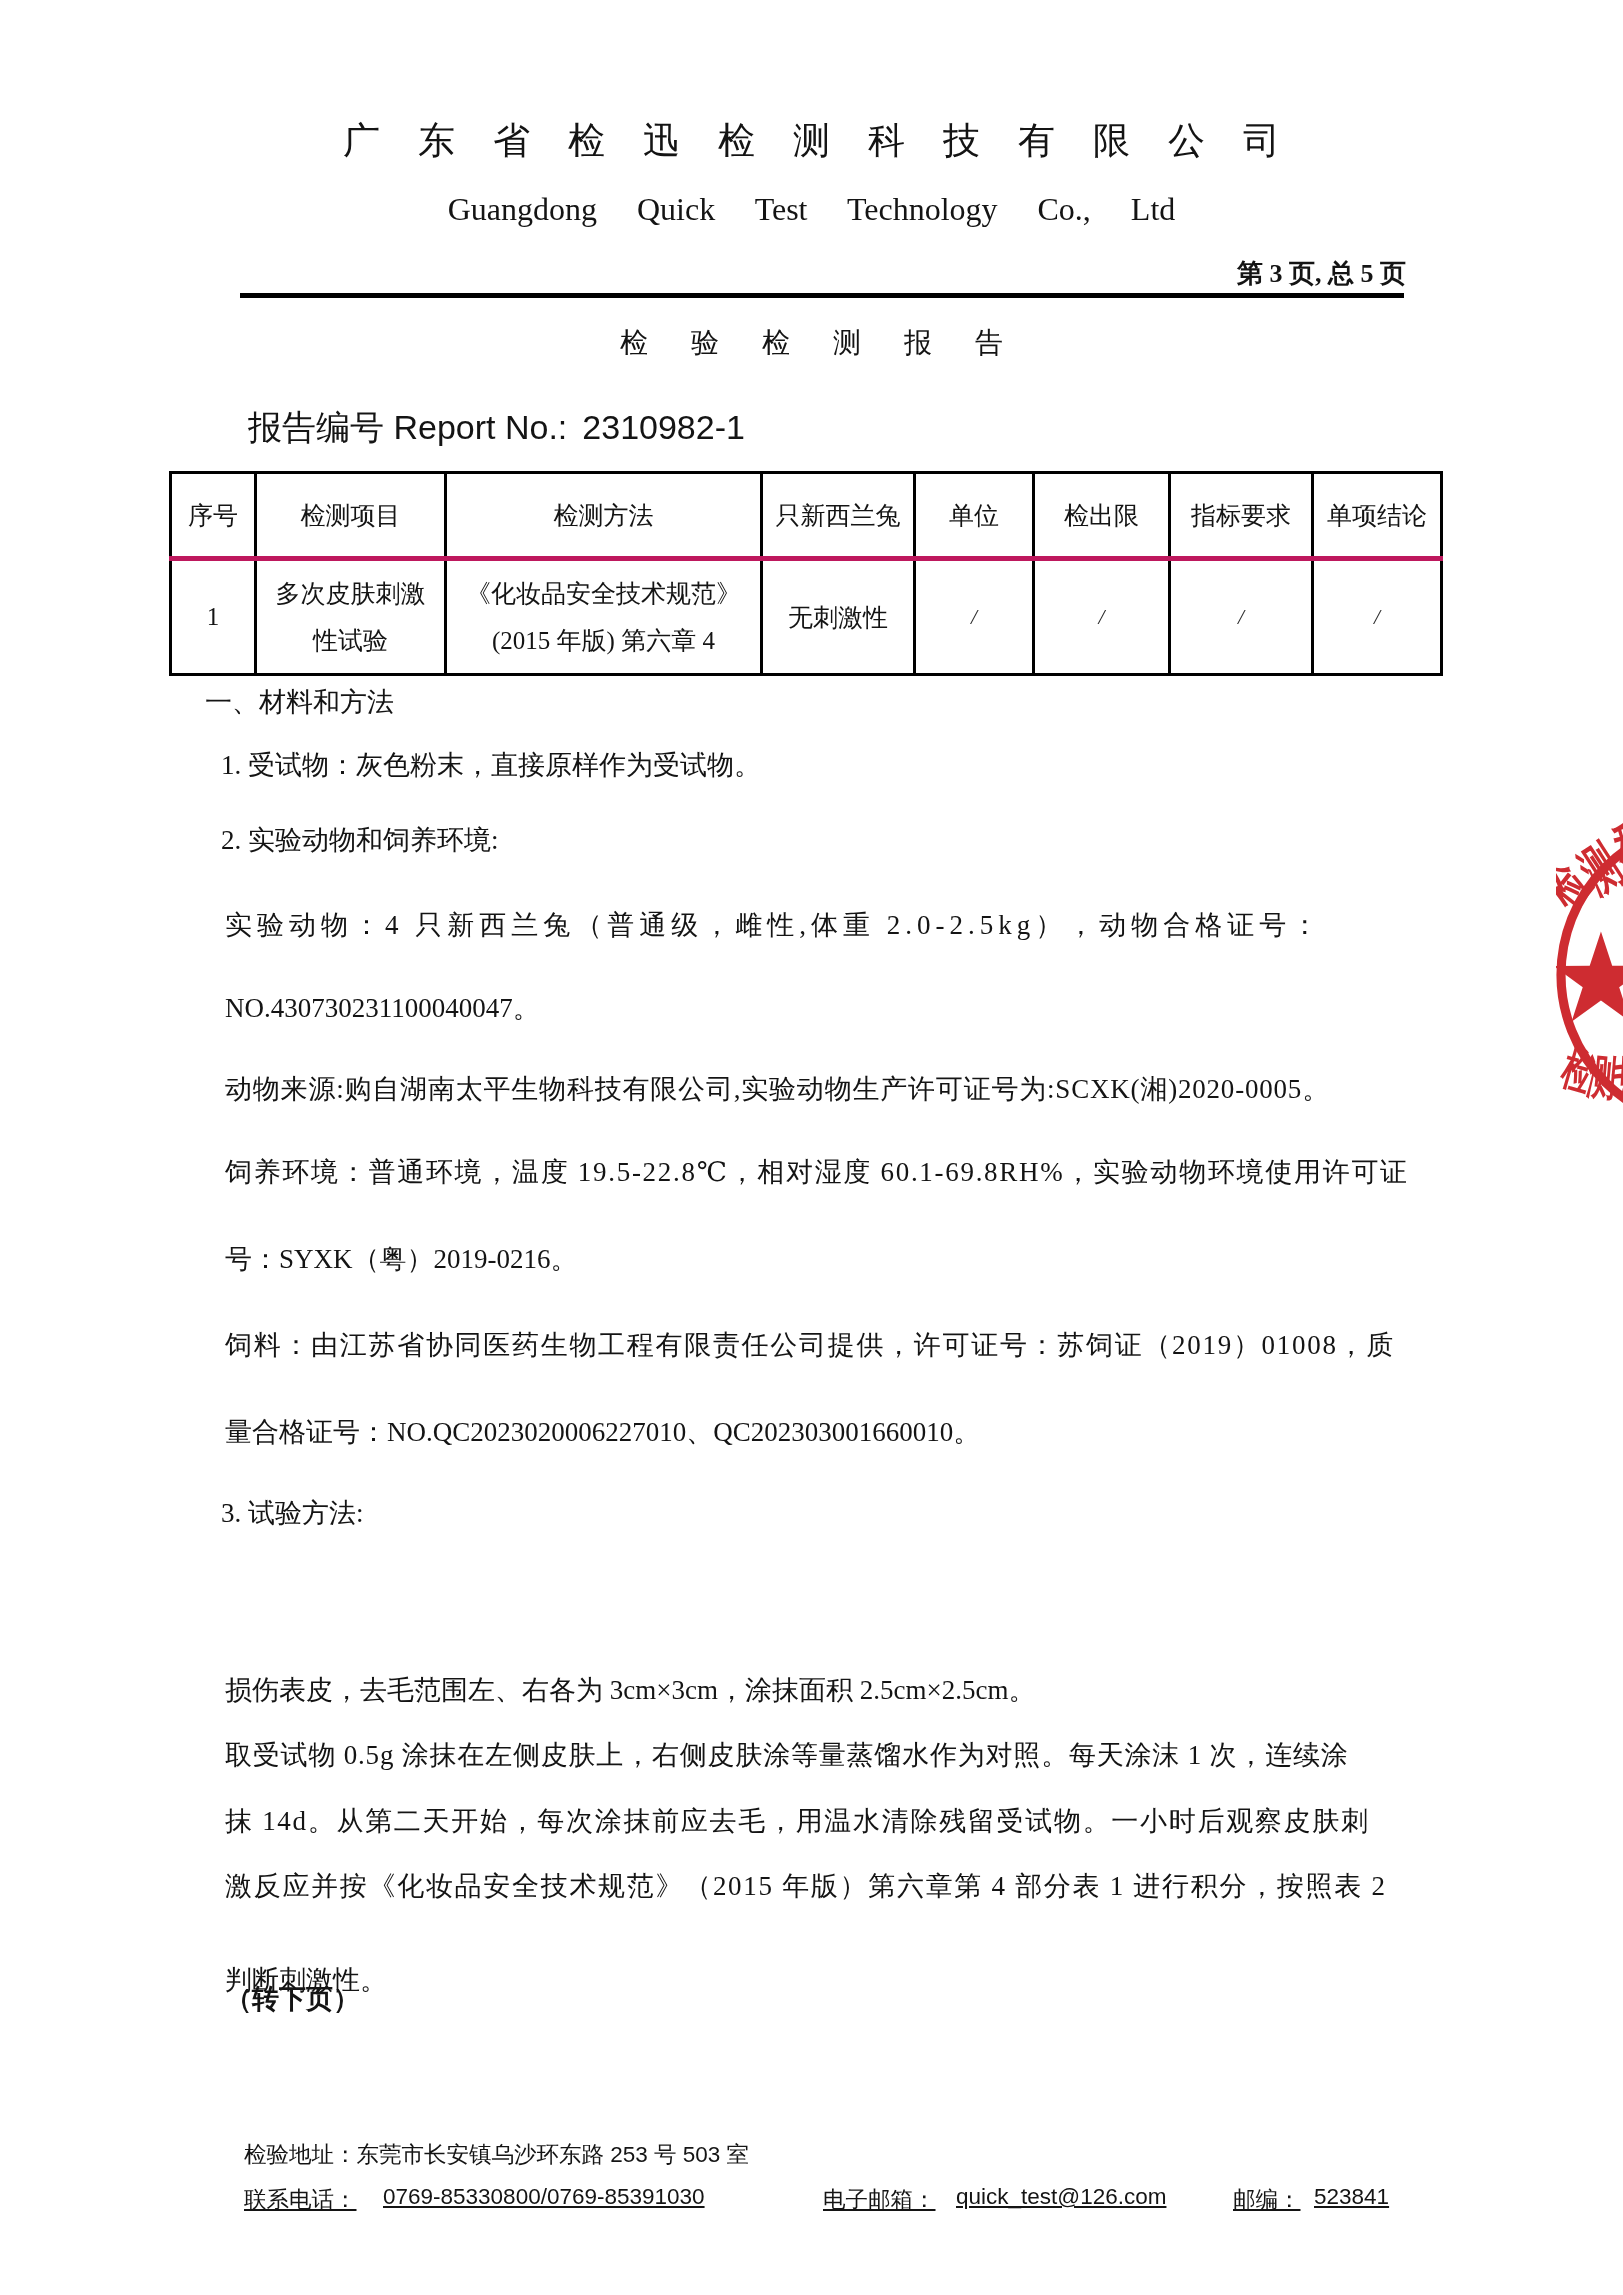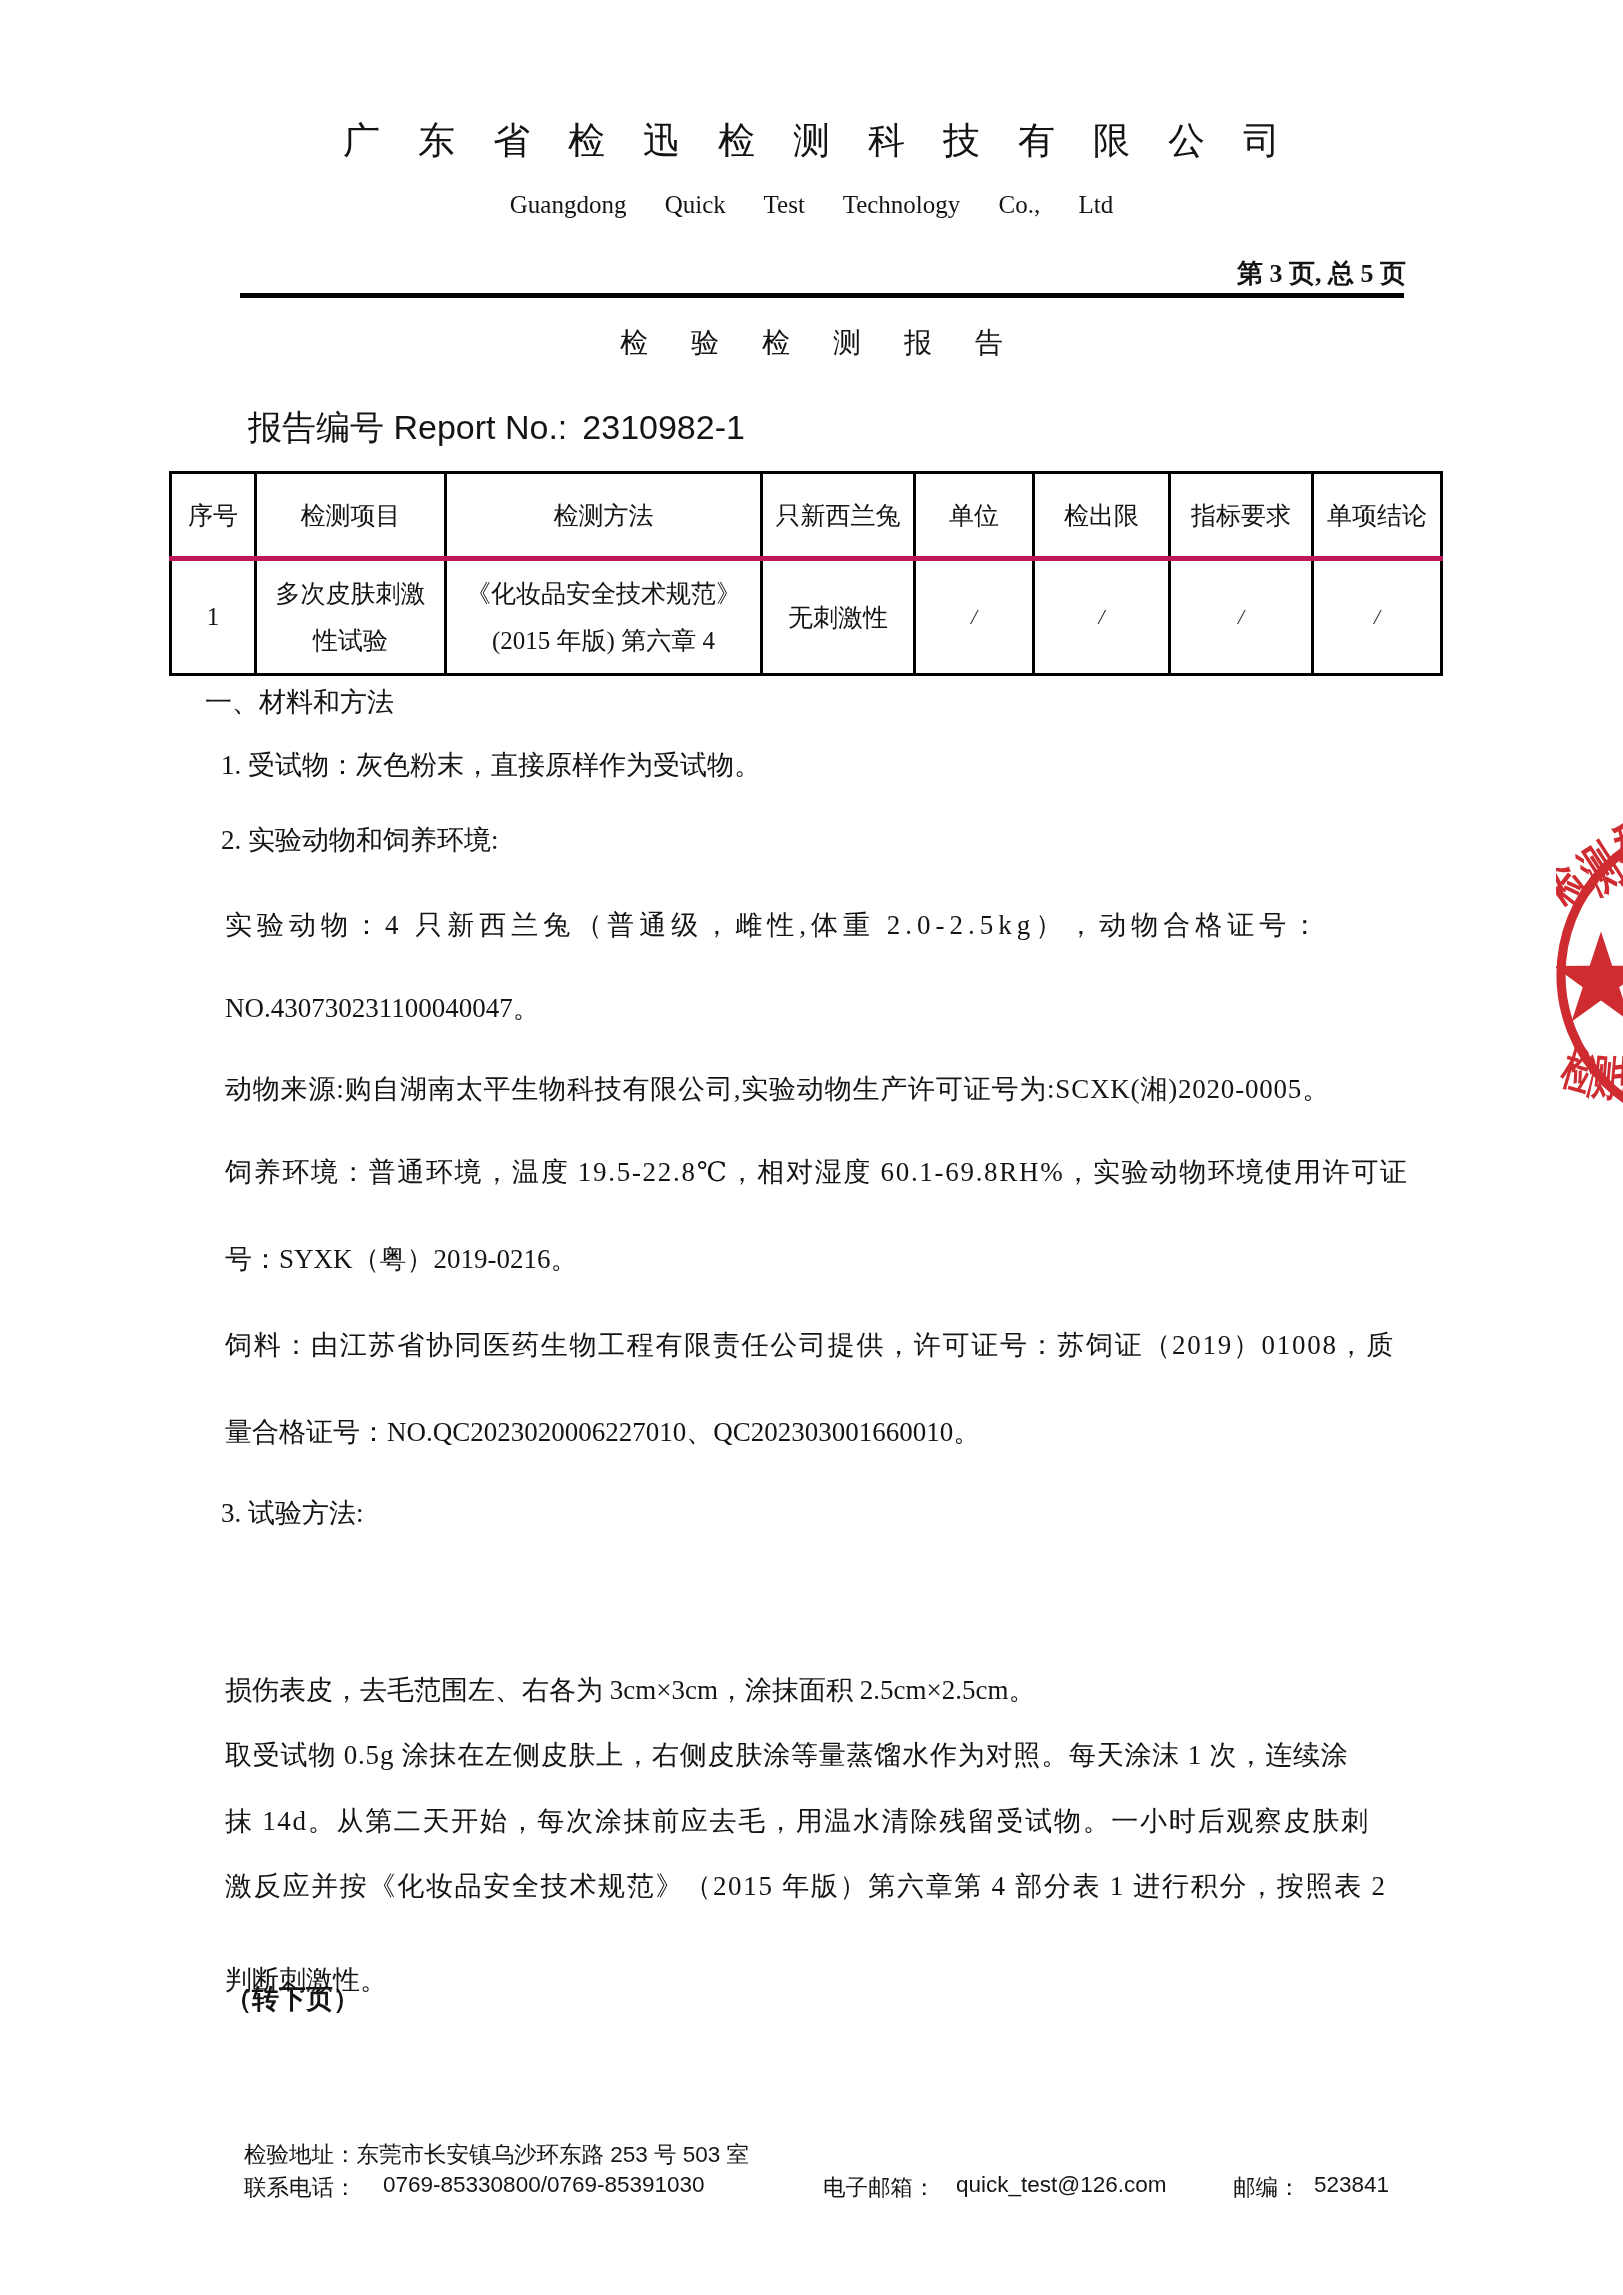--- a/index.html
+++ b/index.html
@@ -4,21 +4,21 @@
 <style>
   html,body{margin:0;padding:0;background:#ffffff;}
   .page{
     position:relative;width:1623px;height:2295px;background:#fff;overflow:hidden;
     font-family:"Liberation Serif","DejaVu Serif",serif;color:#141414;
   }
   .abs{position:absolute;}
   
   .company-cn{top:116px;left:0;width:100%;text-align:center;font-size:37px;
     letter-spacing:38px;text-indent:38px;white-space:nowrap;}
-  .company-en{top:191px;left:0;width:100%;text-align:center;font-size:25px;
+  .company-en{top:191px;left:0;width:100%;text-align:center;font-size:32px;
     word-spacing:32px;white-space:nowrap;}
   .page-info{top:256px;left:0;width:1406px;text-align:right;font-size:26px;font-weight:bold;}
   .rule{top:293px;left:240px;width:1164px;height:5px;background:#000;}
   .doc-title{top:324px;left:0;width:100%;text-align:center;font-size:28px;font-weight:normal;
     letter-spacing:43px;text-indent:43px;white-space:nowrap;}
   .report-no{top:405px;left:248px;font-size:34px;
     font-family:"Liberation Sans","DejaVu Sans",sans-serif;}
   .report-no .val{margin-left:15px;}
   
   .report-table{position:absolute;top:471px;left:169px;width:1270px;
@@ -48,21 +48,21 @@
   .bl13{top:1737px;letter-spacing:0.8px;}
   .bl14{top:1803px;letter-spacing:1.7px;}
   .bl15{top:1868px;letter-spacing:1.7px;}
   .bl16{top:1962px;}
   .bl17{top:1981px;font-weight:bold;}
   
   .footer-line{position:absolute;font-size:22.5px;white-space:nowrap;
     font-family:"Liberation Sans","DejaVu Sans",sans-serif;}
   .f-addr{top:2139px;left:244px;}
   .f-row2{top:2172px;left:0;width:100%;height:33px;}
-  .f-row2 span{position:absolute;top:0;}
+  .f-row2 span{position:absolute;top:12px;text-decoration:underline;}
   .f-phone-l{left:244px;} .f-phone-v{left:383px;}
   .f-email-l{left:823px;} .f-email-v{left:956px;}
   .f-post-l{left:1233px;} .f-post-v{left:1314px;}
   
   .stamp-clip{position:absolute;top:809px;left:1556px;width:67px;height:326px;
     overflow:hidden;opacity:0.95;}
   .stamp-svg{position:absolute;top:0;left:0;}
   .stamp-text{font-family:"Liberation Serif","DejaVu Serif",serif;font-weight:bold;}
 </style>
 </head>

